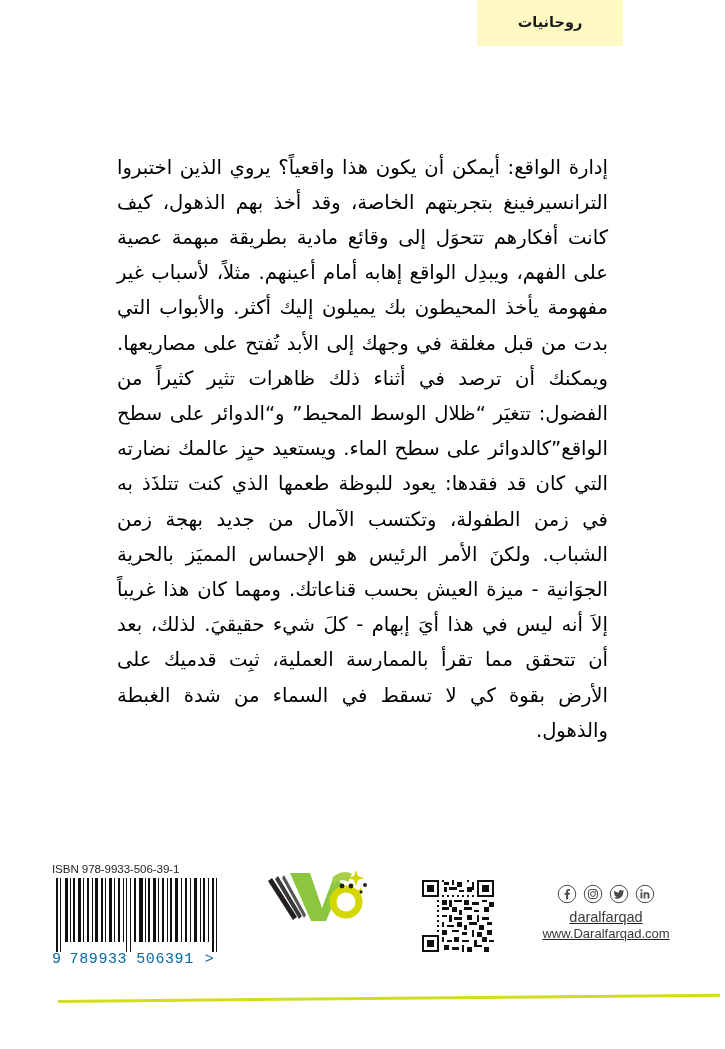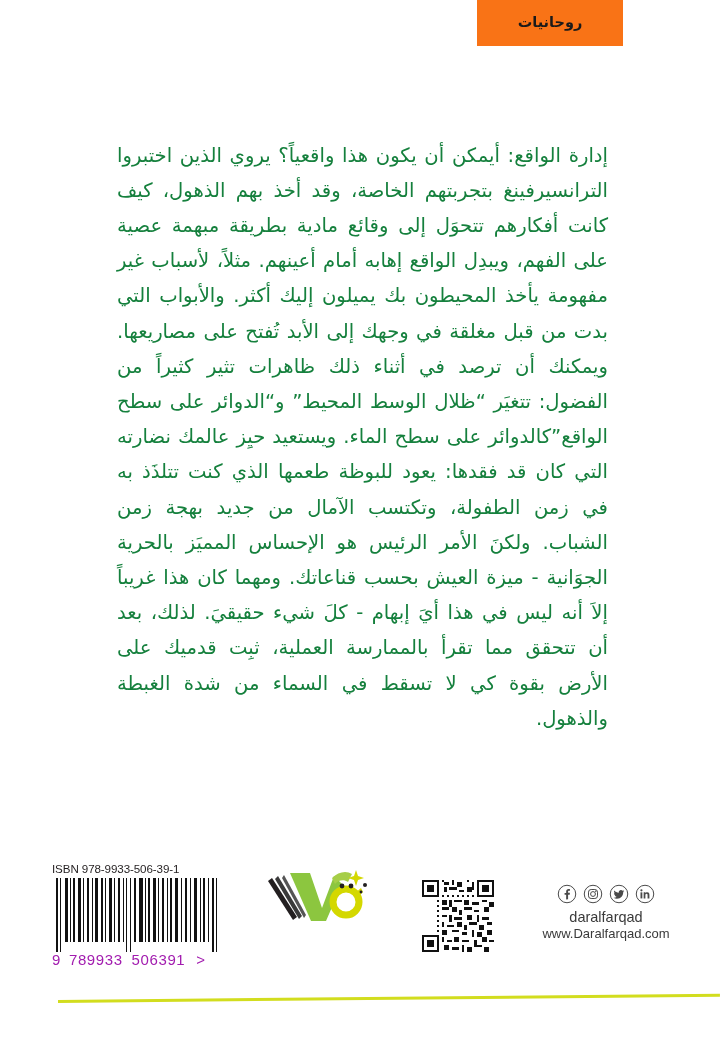--- a/index.html
+++ b/index.html
@@ -15,47 +15,47 @@
     font-family: "DejaVu Sans", "Liberation Sans", sans-serif;
     color: #231f20;
     background: #ffffff;
   }
 
   
   .category-banner {
     position: absolute;
     left: 477px; top: 0px;
     width: 146px; height: 46px;
-    background: #f97316;
+    background: #fef9c3;
     display: flex;
     align-items: center;
     justify-content: center;
   }
   .category-banner .label {
     font-size: 14.5px;
     font-weight: 600;
     color: #1a1a1a;
     letter-spacing: 0px;
     direction: rtl;
     line-height: 1;
     padding-bottom: 2px;
   }
 
   
   .blurb {
     position: absolute;
     right: 117px;
-    top: 118px;
+    top: 130px;
     width: 491px;
     direction: rtl;
     text-align: justify;
     text-align-last: right;
     font-size: 19.6px;
     line-height: 35.2px;
-    color: #15803d;
+    color: #000000;
     font-weight: 400;
     word-spacing: 0.5px;
   }
 
   
   .footer {
     position: absolute;
     left: 0; right: 0;
     top: 858px;
     height: 140px;
@@ -76,24 +76,24 @@
     color: #231f20;
     font-family: "Liberation Sans", sans-serif;
     margin-bottom: 3px;
     white-space: nowrap;
   }
   .barcode {
     width: 170px; height: 74px;
     display: block;
   }
   .barcode-digits {
-    font-family: Liberation Sans, sans-serif;
+    font-family: Liberation Mono, monospace;
     font-size: 15px;
     letter-spacing: 0.6px;
-    color: #a21caf;
+    color: #0369a1;
     direction: ltr;
     margin-top: -1px;
     white-space: nowrap;
   }
   .barcode-digits .lead { margin-right: 8px; }
   .barcode-digits .grp { margin-right: 9px; }
   .barcode-digits .gt { margin-left: 2px; }
 
   
   .publisher-block {
@@ -122,20 +122,21 @@
   }
   .qr-block svg { display: block; width: 72px; height: 72px; }
 
   
   .social-block {
     position: absolute;
     left: 508px; top: 26px;
     width: 196px;
     text-align: center;
     direction: ltr;
+    text-decoration: underline;
   }
   .social-icons {
     display: flex;
     justify-content: center;
     gap: 6px;
     margin-bottom: 4px;
   }
   .social-icons .ic { width: 20px; height: 20px; display: block; }
   .handle {
     font-family: "Liberation Sans", sans-serif;

